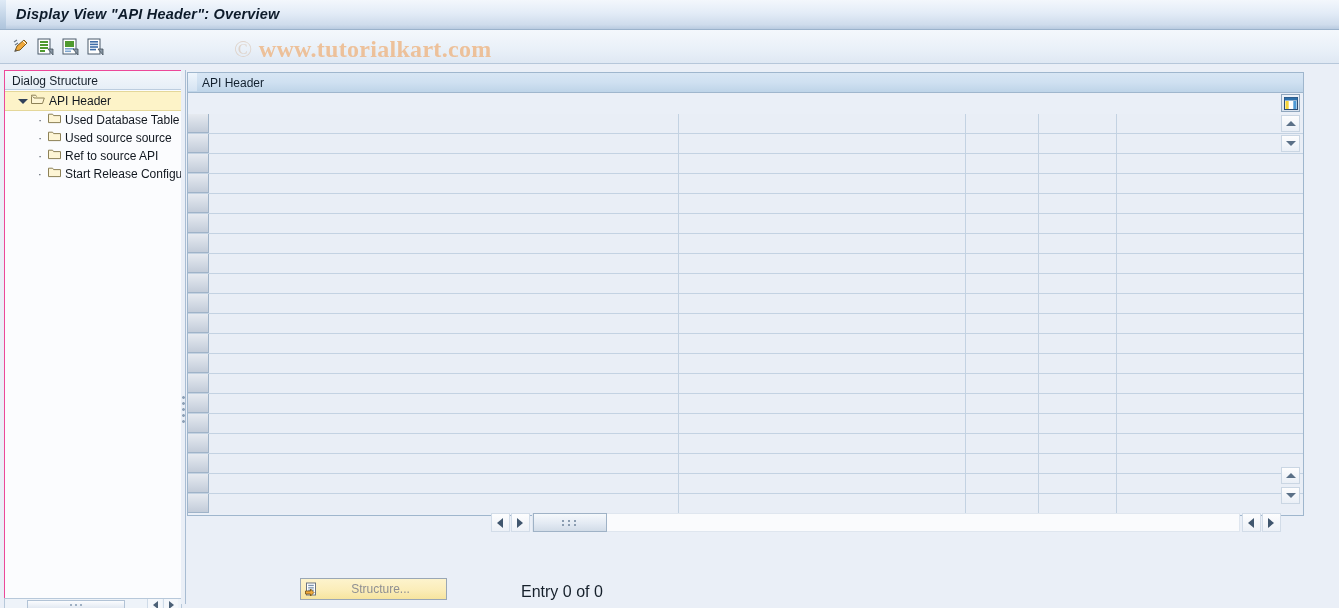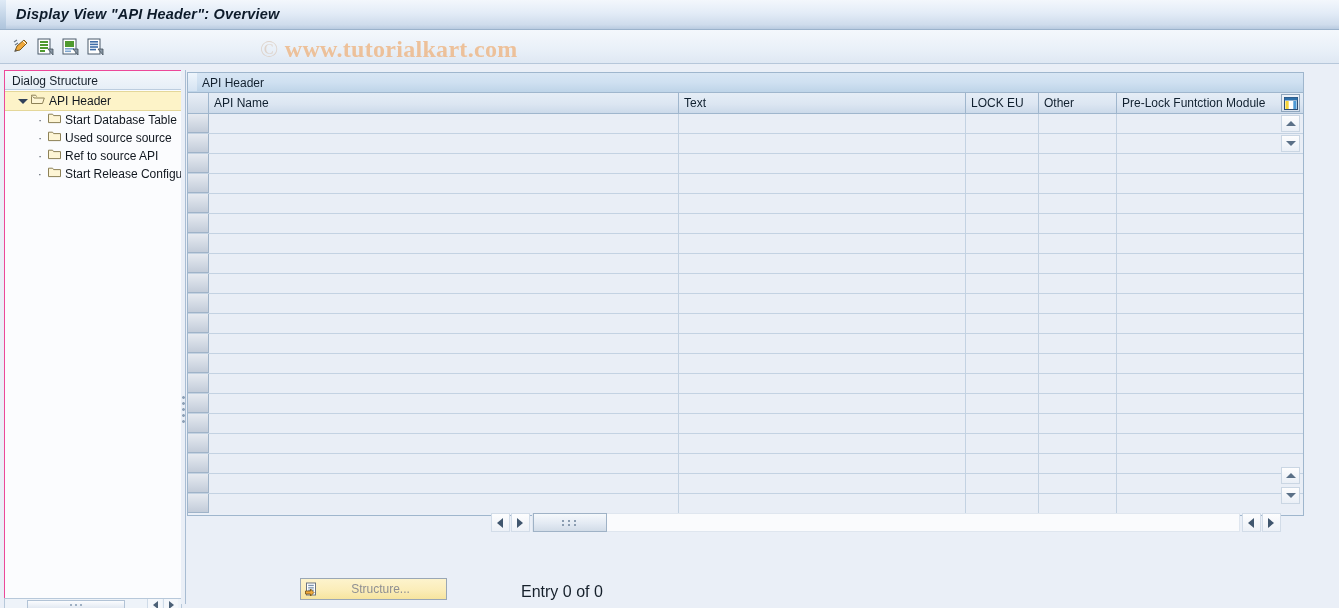--- a/index.html
+++ b/index.html
@@ -37,21 +37,21 @@
     box-sizing:border-box;
   }
   .tb-btn{
     position:absolute;top:7px;width:22px;height:20px;
     display:flex;align-items:center;justify-content:center;
     cursor:default;
   }
   .tb-btn svg{display:block;}
 
   .watermark{
-    position:absolute;left:260px;top:36px;
+    position:absolute;left:234px;top:36px;
     font-family:"Liberation Serif", serif;
     font-size:24px;font-weight:bold;
     color:#eeb98a;opacity:.85;white-space:nowrap;
     letter-spacing:.3px;
   }
   .watermark .cmark{color:#ddcfc4;font-weight:normal;}
 
   
   .sidebar{
     position:absolute;left:4px;top:70px;width:178px;height:534px;
@@ -339,21 +339,21 @@
         <span class="sb-label">API Header</span>
       </div>
 
       <div class="sb-row child">
         <span class="sb-bullet">·</span>
         <span class="folder">
           <svg width="13" height="11" viewBox="0 0 13 11">
             <path d="M0.5 1.2 L4.6 1.2 L5.6 2.6 L12.5 2.6 L12.5 9.6 L0.5 9.6 Z" fill="#fdf5d5" stroke="#8d8157" stroke-width="1"></path>
           </svg>
         </span>
-        <span class="sb-label">Start Database Table</span>
+        <span class="sb-label">Used Database Table</span>
       </div>
 
       <div class="sb-row child">
         <span class="sb-bullet">·</span>
         <span class="folder">
           <svg width="13" height="11" viewBox="0 0 13 11">
             <path d="M0.5 1.2 L4.6 1.2 L5.6 2.6 L12.5 2.6 L12.5 9.6 L0.5 9.6 Z" fill="#fdf5d5" stroke="#8d8157" stroke-width="1"></path>
           </svg>
         </span>
         <span class="sb-label">Used source source</span>
@@ -393,29 +393,20 @@
     <div class="grip"></div>
   </div>
 
   <div class="panel">
     <div class="panel-title">
       <div class="edge"></div>
       <span>API Header</span>
     </div>
 
     <div class="grid">
-      <div class="hdr-row">
-        <div class="hdr-cell sel" style="left:0px;width:21px;"></div>
-        <div class="hdr-cell" style="left:21px;width:470px;">API Name</div>
-        <div class="hdr-cell" style="left:491px;width:287px;">Text</div>
-        <div class="hdr-cell" style="left:778px;width:73px;">LOCK EU</div>
-        <div class="hdr-cell" style="left:851px;width:78px;">Other</div>
-        <div class="hdr-cell" style="left:929px;width:214px;">Pre-Lock Funtction Module</div>
-
-      </div>
       <div class="body-rows" id="rows">
           <div class="row" style="top:0px">
             <div class="selcell"></div>
             <div class="datacell" style="left:21px;width:470px;"></div>
             <div class="datacell" style="left:491px;width:287px;"></div>
             <div class="datacell" style="left:778px;width:73px;"></div>
             <div class="datacell" style="left:851px;width:78px;"></div>
             <div class="datacell" style="left:929px;width:214px;"></div>
           </div>
           <div class="row" style="top:20px">

